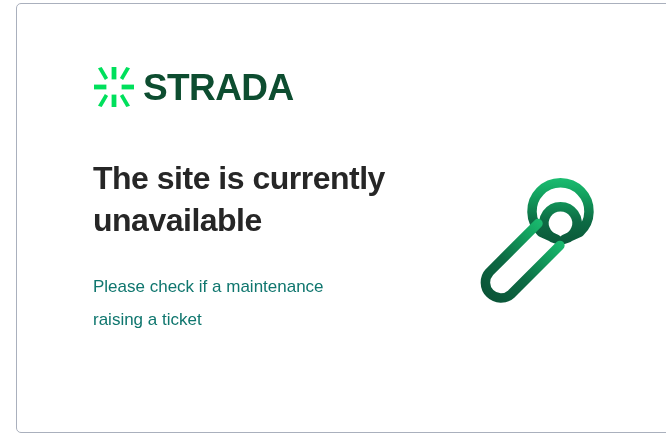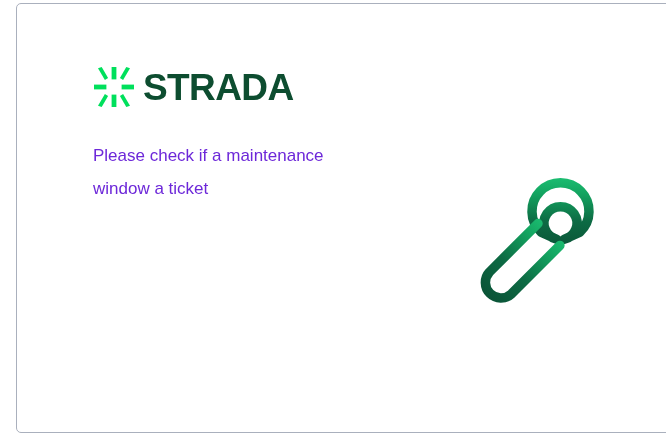--- a/index.html
+++ b/index.html
@@ -77,21 +77,21 @@
     color: #262626;
     width: 330px;
   }
 
   
   .body-copy {
     margin-top: 29px;
     font-size: 17px;
     line-height: 33px;
     font-weight: 400;
-    color: #6d28d9;
+    color: #0f766e;
     width: 310px;
   }
 
   .body-copy .line { display: block; white-space: nowrap; }
 
   
   .wrench-illustration {
     position: absolute;
     left: 455px;
     top: 155px;
@@ -127,24 +127,25 @@
                 <polygon points="10.9,27.0 14.1,29.0 7.7,40 4.0,38.7"></polygon>
                 <polygon points="25.9,29.0 29.1,27.0 36.0,38.7 32.3,40"></polygon>
               </g>
             </g>
           </svg>
         </span>
 
         <span class="logo-wordmark">STRADA</span>
       </div>
 
+      <h1 class="headline">The site is currently unavailable</h1>
 
       <p class="body-copy">
         <span class="line">Please check if a maintenance</span>
-        <span class="line">window a ticket</span>
+        <span class="line">raising a ticket</span>
       </p>
 
     </div>
 
     <div class="wrench-illustration">
       <svg viewBox="0 0 155 155" xmlns="http://www.w3.org/2000/svg" aria-hidden="true">
         <defs>
           <linearGradient id="wrenchGrad" x1="0" y1="1" x2="1" y2="0">
             <stop offset="0%" stop-color="#0a5236"></stop>
             <stop offset="38%" stop-color="#0d6b44"></stop>

